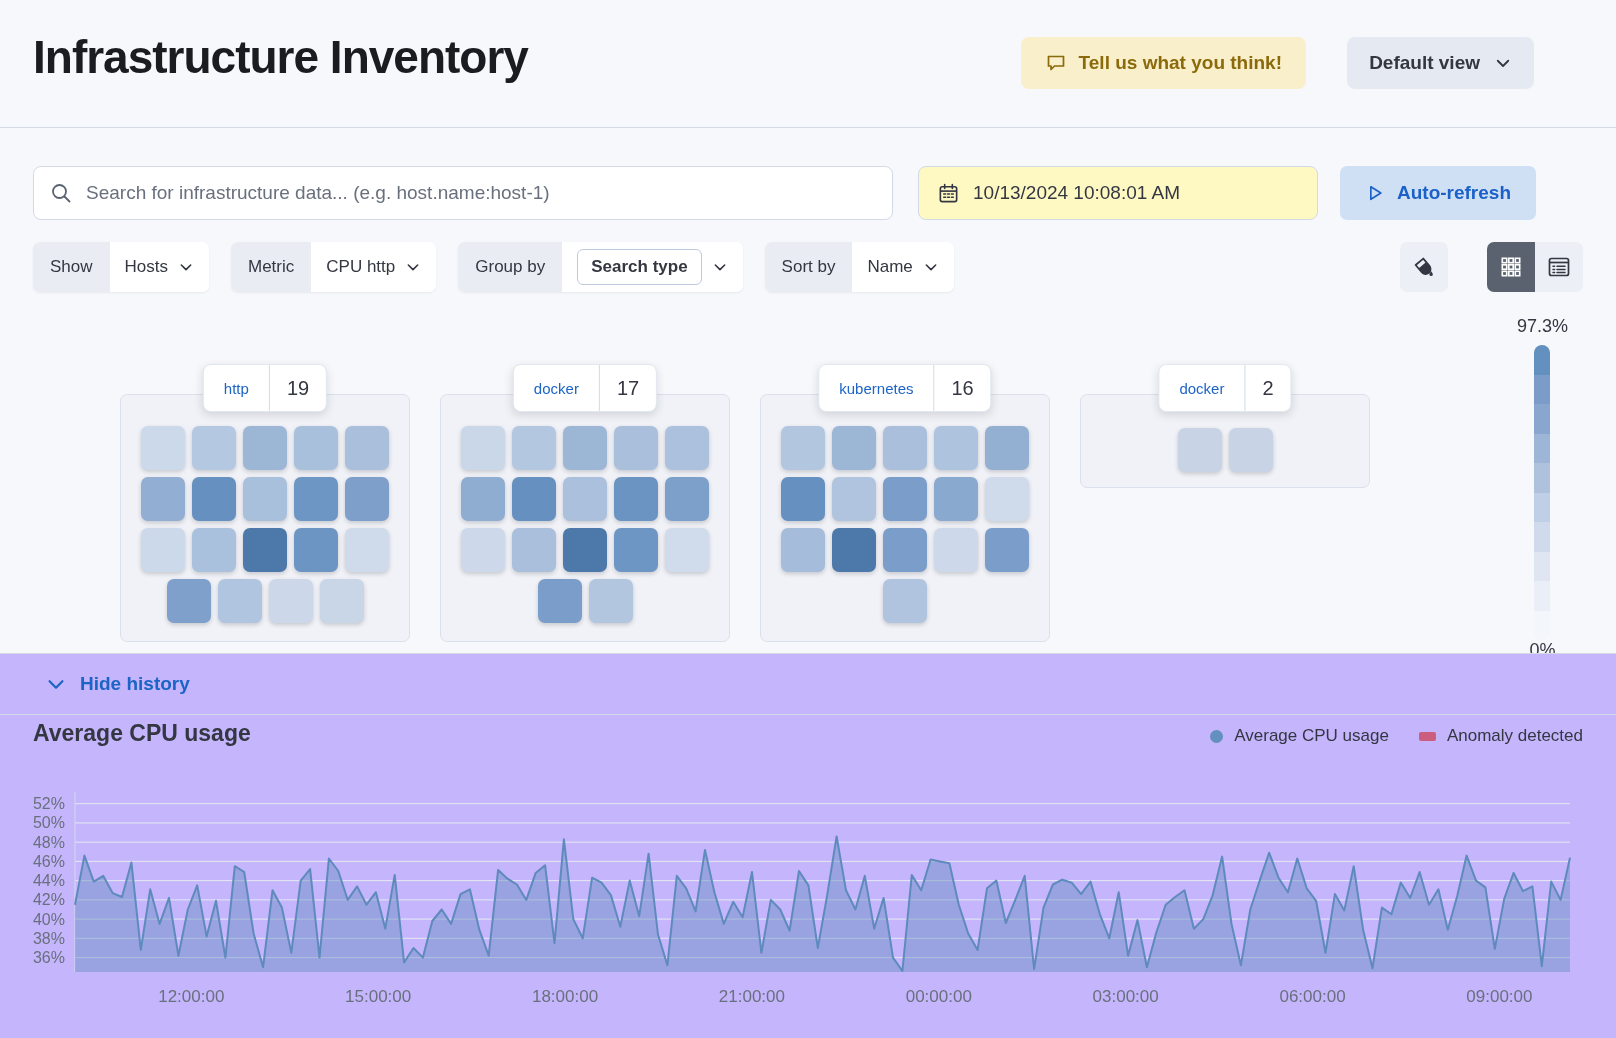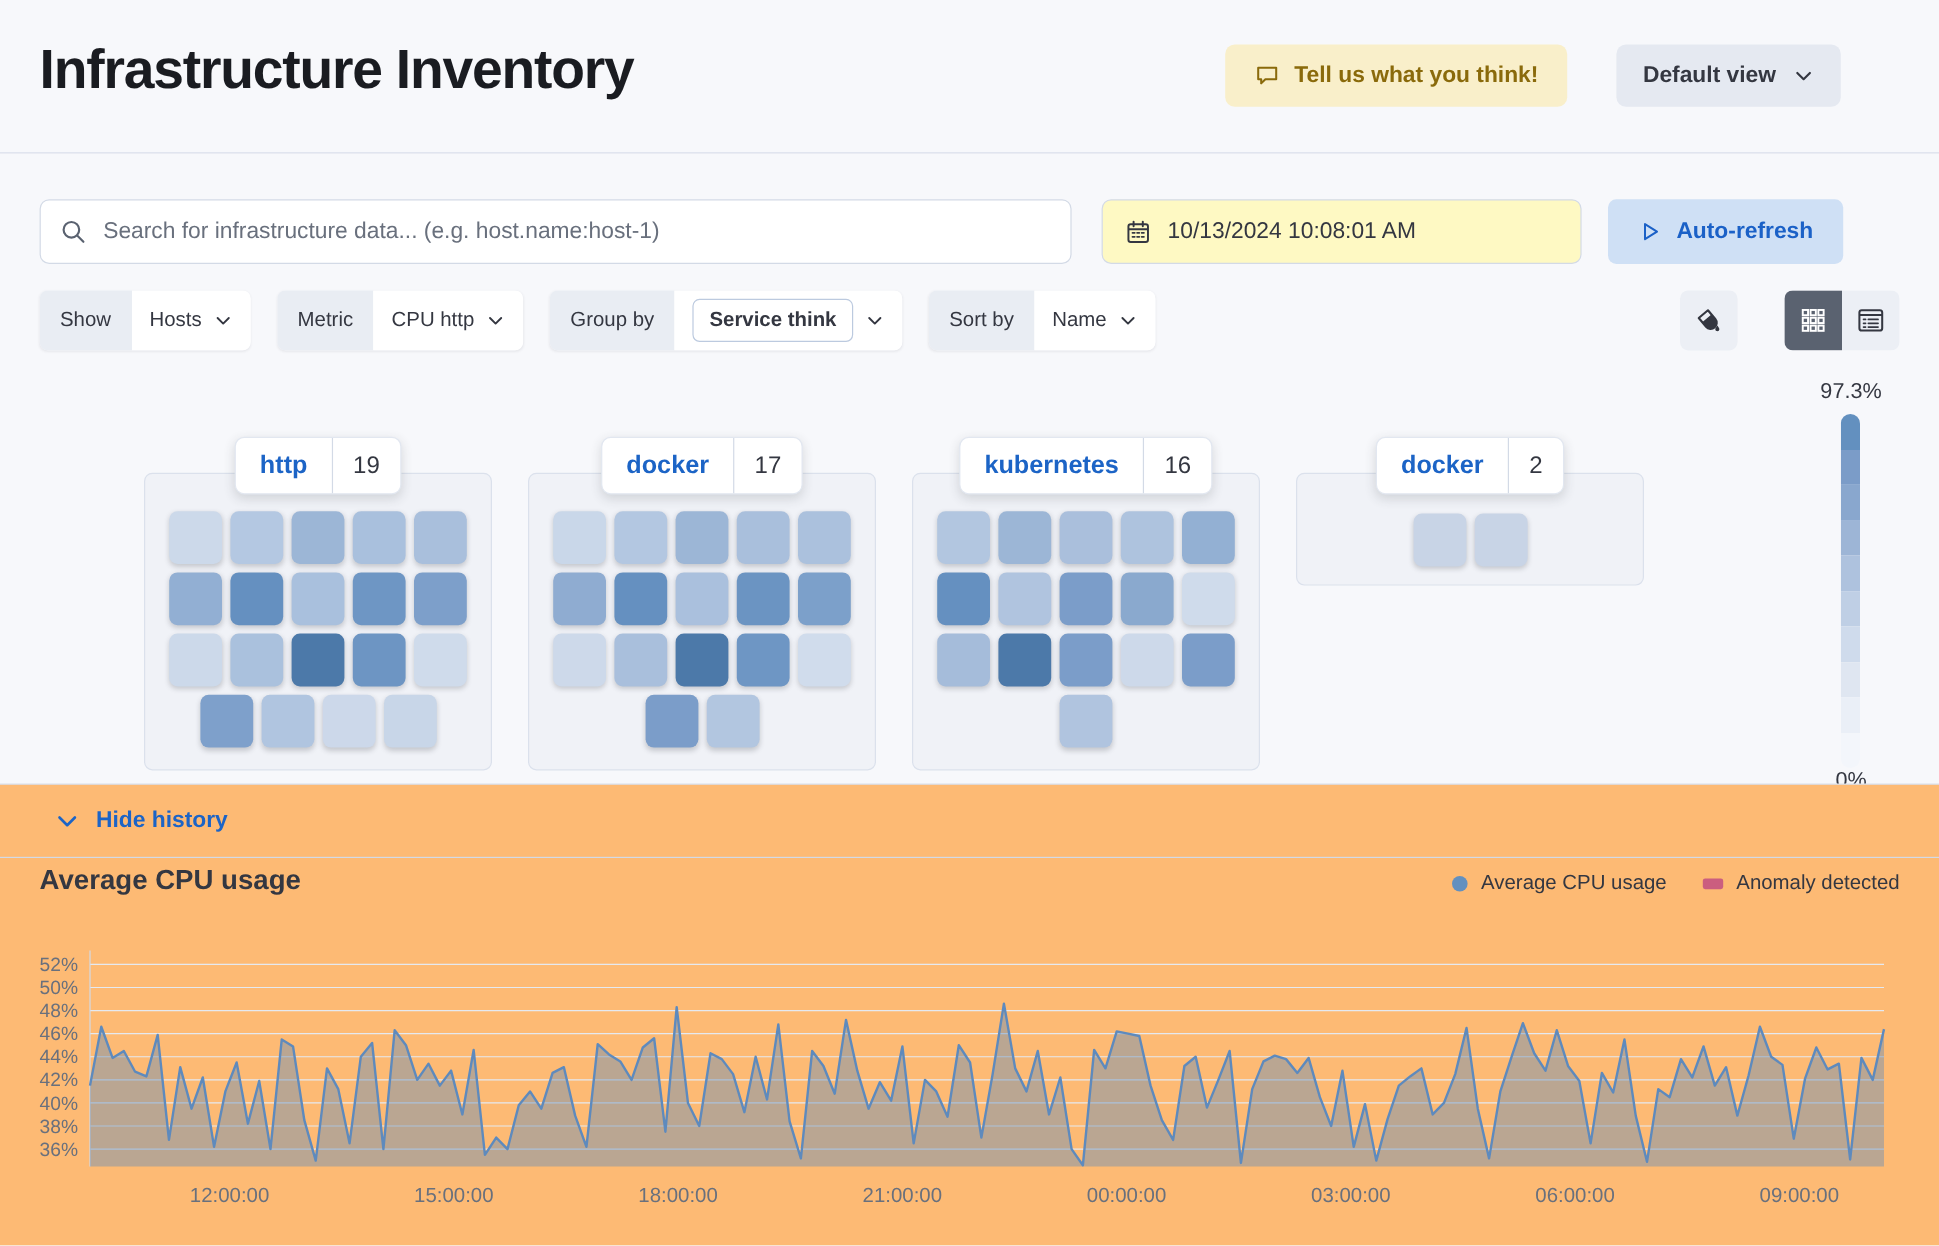--- a/index.html
+++ b/index.html
@@ -35,33 +35,33 @@
     display:flex;align-items:center;justify-content:center;cursor:pointer;}
   .toggle-group{position:absolute;left:1487px;top:114px;display:flex;border-radius:7px;overflow:hidden;}
   .toggle-btn{width:48px;height:50px;border:none;display:flex;align-items:center;justify-content:center;cursor:pointer;}
   .toggle-btn.active{background:#5a6270;}
   .toggle-btn.inactive{background:#eceff5;}
   
   .group{position:absolute;width:290px;}
   .group-panel{position:absolute;left:0;top:30px;width:290px;background:#f0f2f7;border:1px solid #dbe1ec;border-radius:7px;box-sizing:border-box;}
   .group-badge{position:absolute;left:50%;transform:translateX(-50%);top:0;height:46px;background:#fff;border:1px solid #e2e7f0;
     border-radius:8px;display:flex;align-items:stretch;box-shadow:0 3px 9px rgba(52,55,65,.16);cursor:pointer;z-index:2;white-space:nowrap;}
-  .group-name{display:flex;align-items:center;padding:0 20px;font-size:21px;font-weight:bold;color:#1c64c6;}
+  .group-name{display:flex;align-items:center;padding:0 20px;font-size:15px;font-weight:normal;color:#1c64c6;}
   .badge-divider{width:1px;background:#d3dae6;}
   .group-count{display:flex;align-items:center;padding:0 17px;font-size:20px;color:#343741;}
   .waffle{position:absolute;left:0;width:290px;display:flex;flex-direction:column;gap:7px;align-items:center;}
   .waffle-row{display:flex;gap:7px;justify-content:center;}
   .waffle-cell{width:44px;height:44px;border-radius:7px;box-shadow:0 2px 4px rgba(52,55,65,.22);cursor:pointer;}
   
   .scale-max{position:absolute;left:1495px;top:188px;width:95px;text-align:center;font-size:18px;color:#343741;}
   .scale-bar{position:absolute;left:1534px;top:217px;width:16px;height:295px;border-radius:8px;overflow:hidden;display:flex;flex-direction:column;}
   .scale-step{flex:1;}
   .scale-min{position:absolute;left:1495px;top:512px;width:95px;text-align:center;font-size:18px;color:#343741;}
   
-  .history{position:absolute;left:0;top:654px;width:1616px;height:384px;background:#fdba74;}
+  .history{position:absolute;left:0;top:654px;width:1616px;height:384px;background:#c4b5fd;}
   .hide-history-row{position:absolute;left:0;top:0;width:1616px;height:60px;border-bottom:1px solid #d3dae6;display:flex;align-items:center;}
   .hide-history{display:flex;align-items:center;gap:13px;margin-left:45px;color:#1c64c6;font-size:19px;font-weight:bold;cursor:pointer;}
   .chart-title{position:absolute;left:33px;top:66px;margin:0;font-size:23px;font-weight:bold;color:#343741;}
   .chart-legend{position:absolute;right:33px;top:72px;display:flex;align-items:center;gap:30px;}
   .legend-item{display:flex;align-items:center;gap:11px;font-size:17px;color:#343741;cursor:pointer;}
   .legend-dot{width:13px;height:13px;border-radius:50%;}
   .legend-dash{width:17px;height:9px;border-radius:2px;}
   .chart-svg{position:absolute;left:0;top:110px;}
 </style>
 </head>
@@ -141,21 +141,21 @@
           <span style="display: flex;">
             <svg width="16" height="16" viewBox="0 0 24 24">
               <path d="M5 9l7 7 7-7" stroke="#343741" stroke-width="2.4" fill="none" stroke-linecap="round" stroke-linejoin="round"></path>
             </svg>
           </span>
         </span>
       </div>
       <div class="filter-group">
         <span class="filter-label">Group by</span>
         <span class="filter-value">
-          <span class="boxed-value">Service think</span>
+          <span class="boxed-value">Search type</span>
           <span style="display: flex;">
             <svg width="16" height="16" viewBox="0 0 24 24">
               <path d="M5 9l7 7 7-7" stroke="#343741" stroke-width="2.4" fill="none" stroke-linecap="round" stroke-linejoin="round"></path>
             </svg>
           </span>
         </span>
       </div>
       <div class="filter-group">
         <span class="filter-label">Sort by</span>
         <span class="filter-value">

